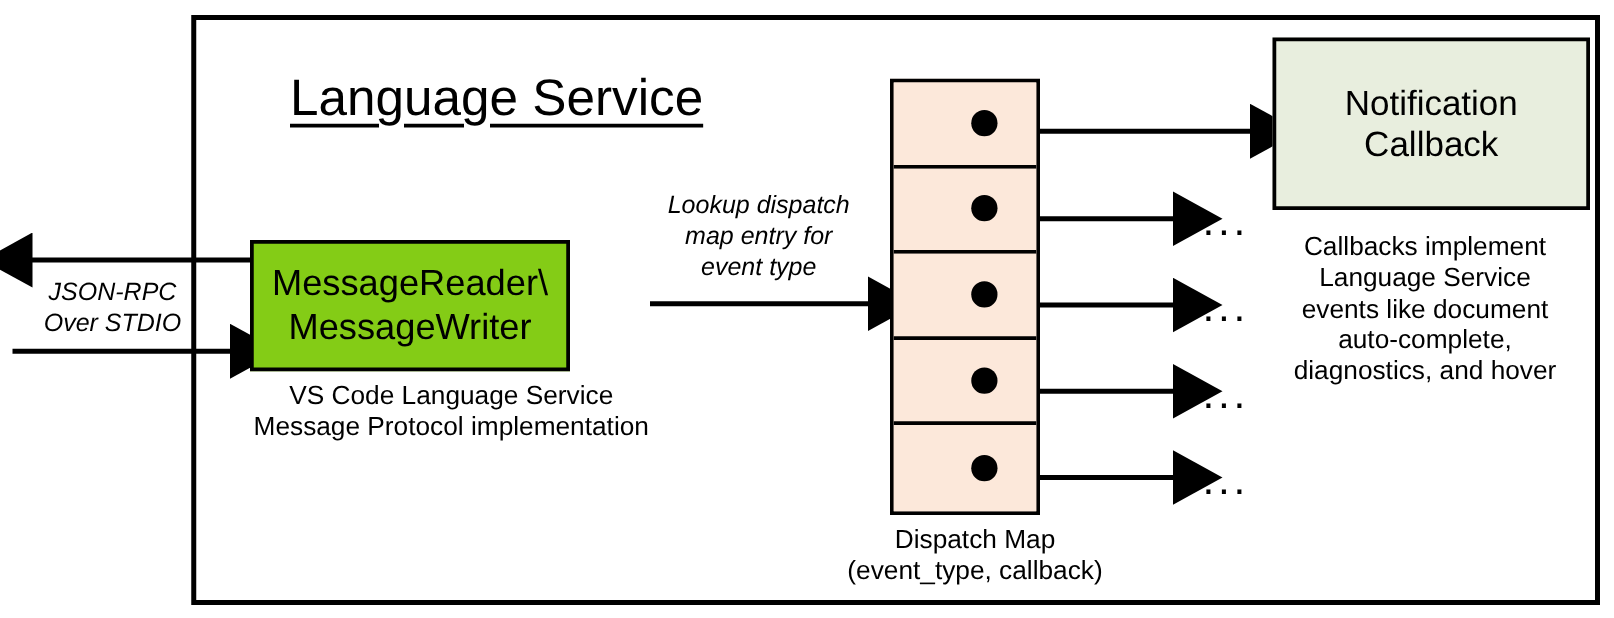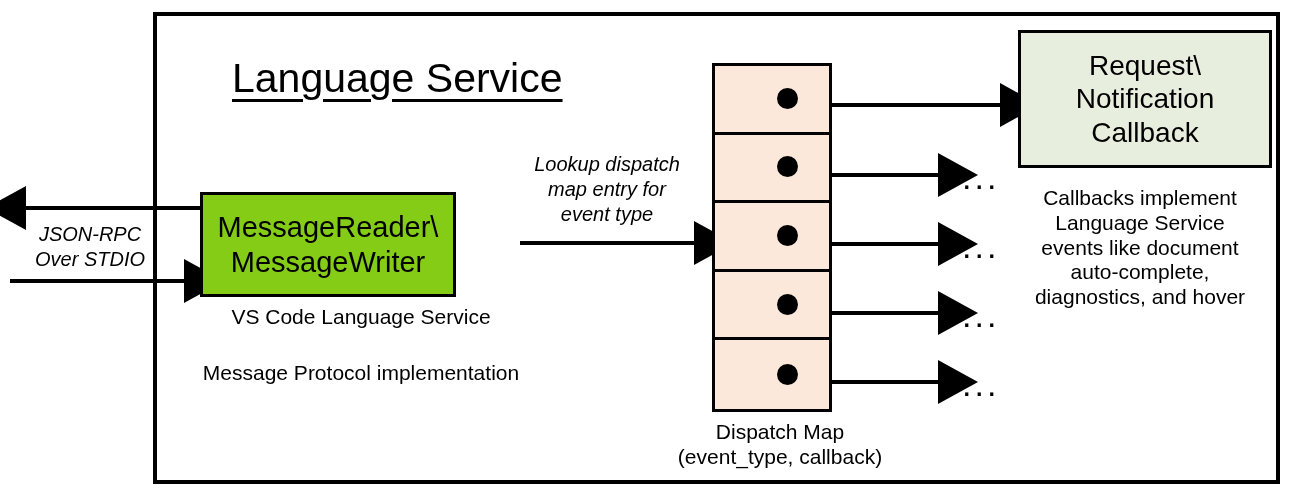--- a/index.html
+++ b/index.html
@@ -67,21 +67,20 @@
     background: #84cc16;
     font-size: 29px;
     flex-direction: column;
   }
   #message-io-caption {
     left: 180px;
     top: 305px;
     width: 362px;
     font-size: 21px;
     flex-direction: column;
-    gap: 31px;
   }
   
   #dispatch-map {
     left: 712px;
     top: 63px;
     width: 120px;
     height: 349px;
     flex-direction: column;
     justify-content: flex-start;
     border: 3px solid #000000;
@@ -238,21 +237,20 @@
     <div class="map-cell">
       <span class="map-dot"></span>
     </div>
   </div>
   <div class="node" id="dispatch-map-caption">
     <span>Dispatch Map</span>
     <span>(event_type, callback)</span>
   </div>
 
   <div class="node" id="callback-box">
-    <span>Request\</span>
     <span>Notification</span>
     <span>Callback</span>
   </div>
   <div class="node" id="callback-caption">
     <span>Callbacks implement</span>
     <span>Language Service</span>
     <span>events like document</span>
     <span>auto-complete,</span>
     <span>diagnostics, and hover</span>
   </div>

